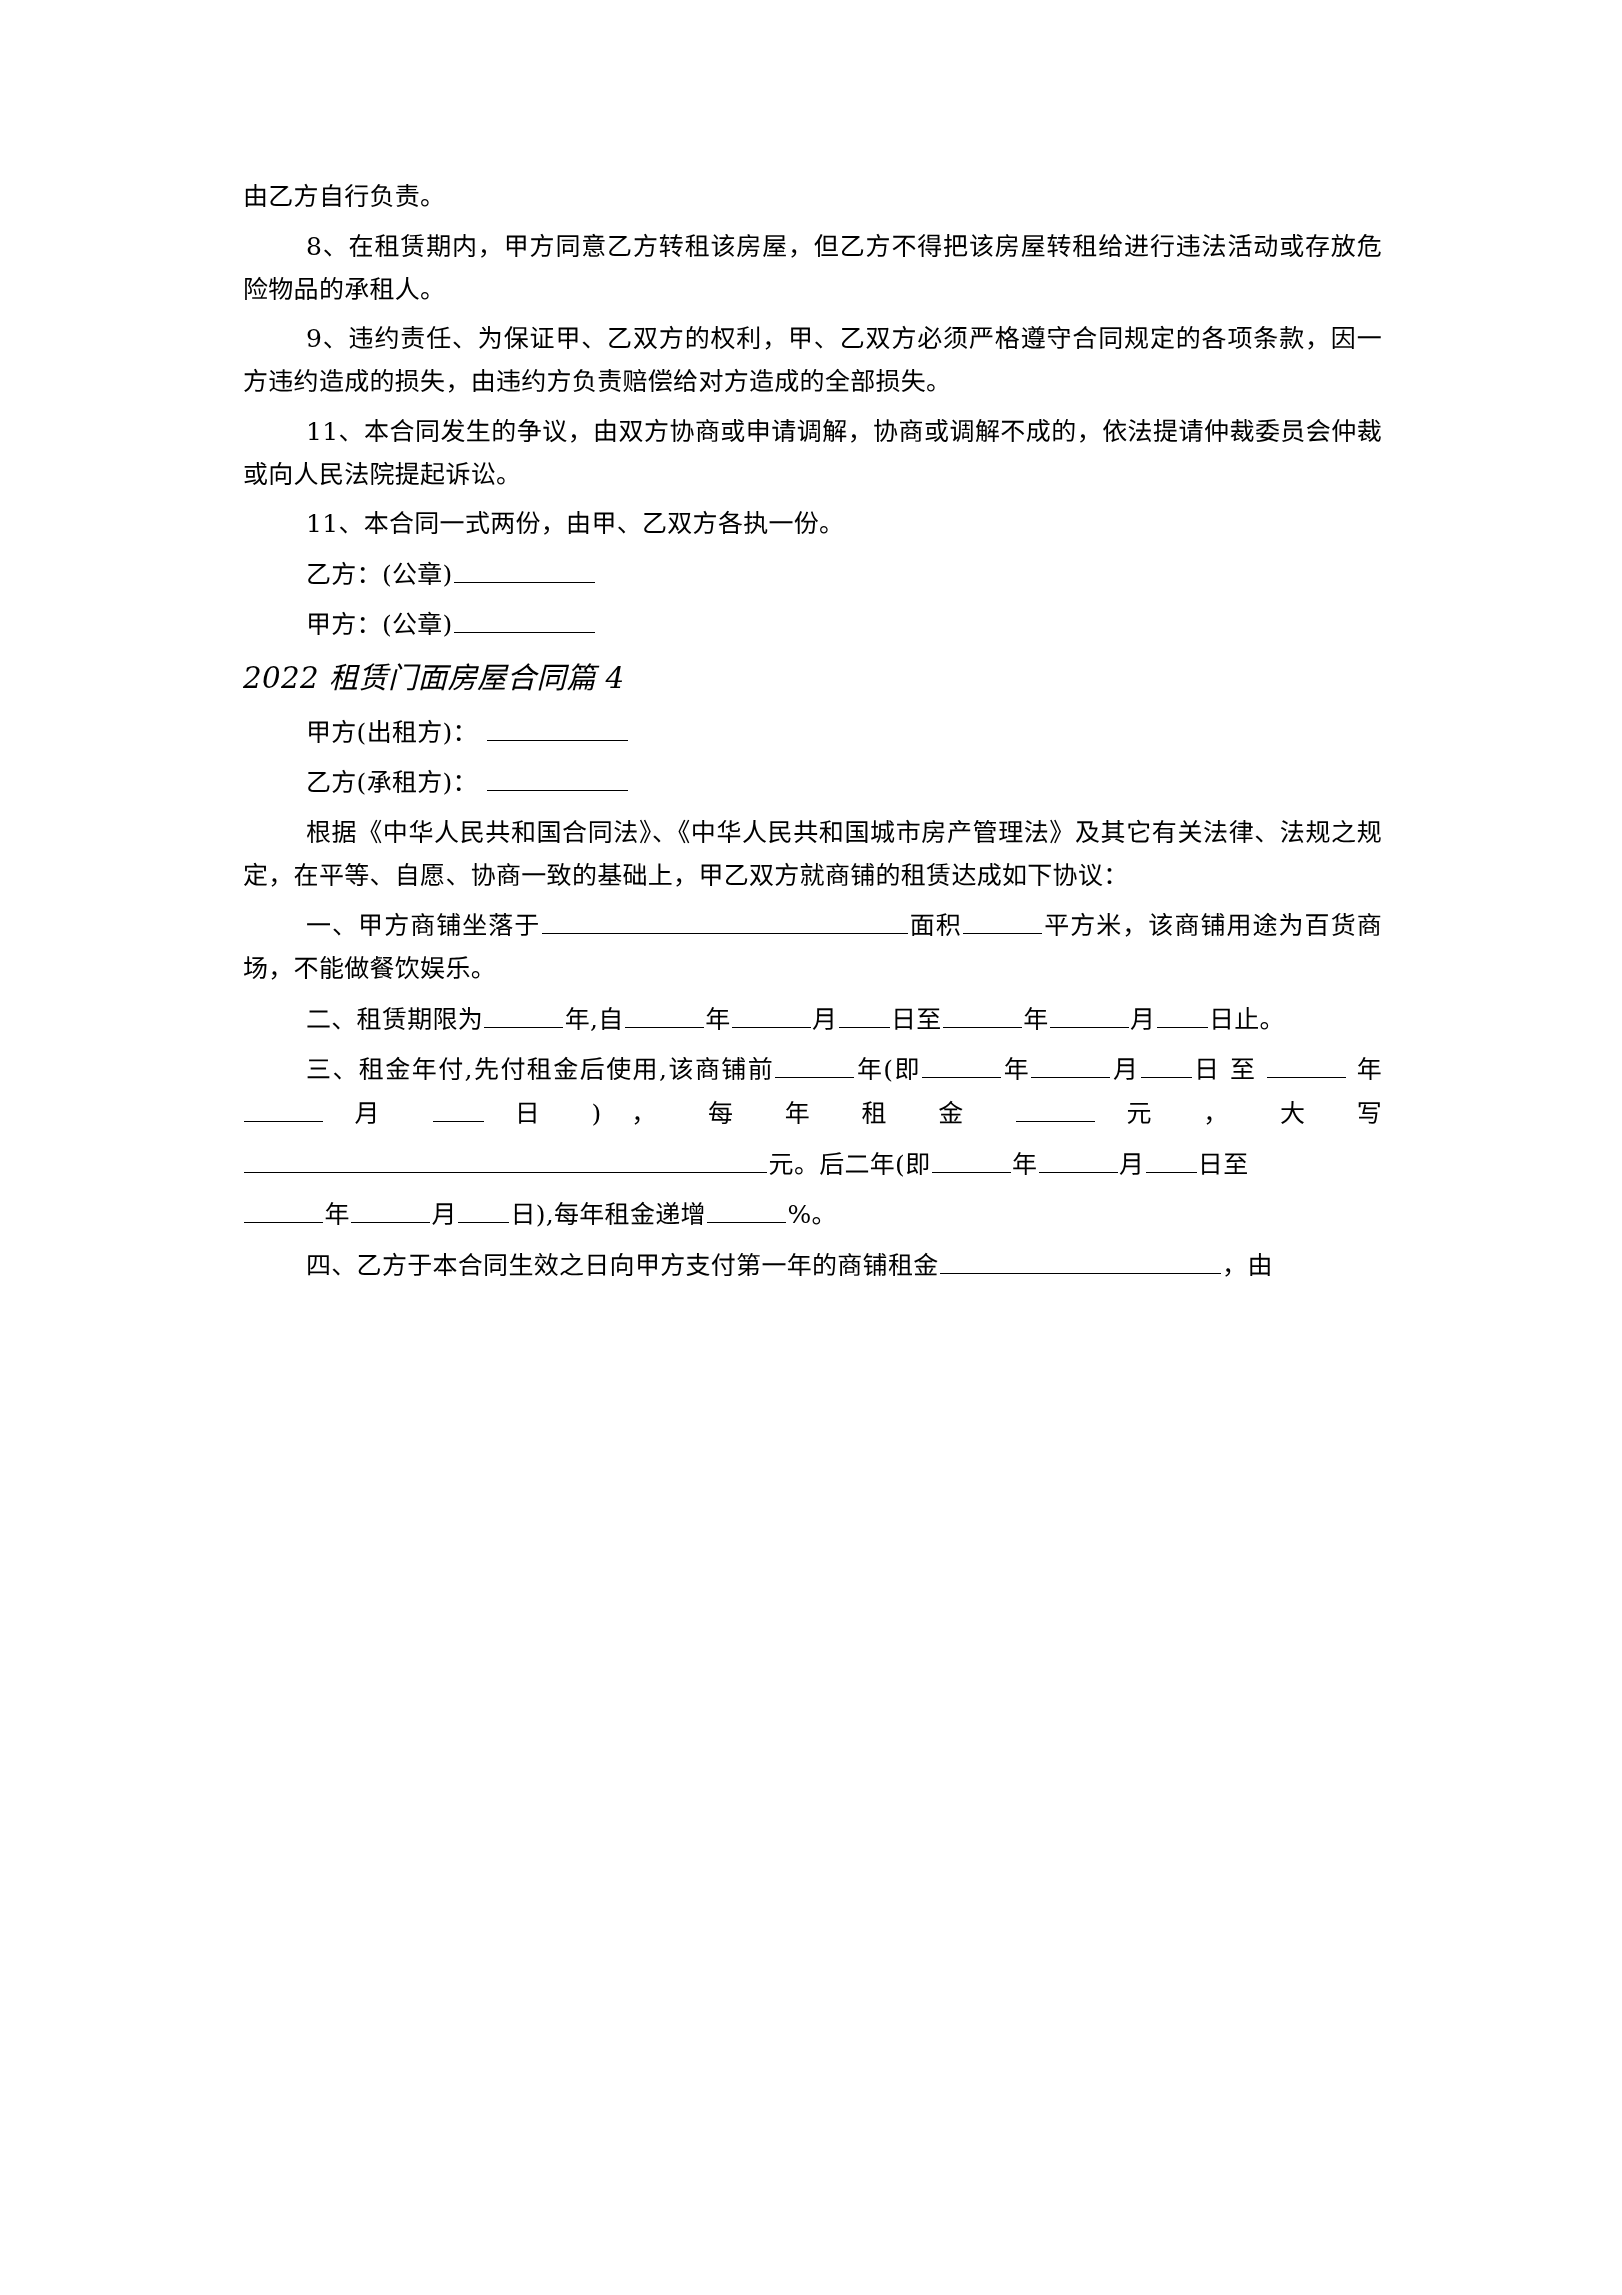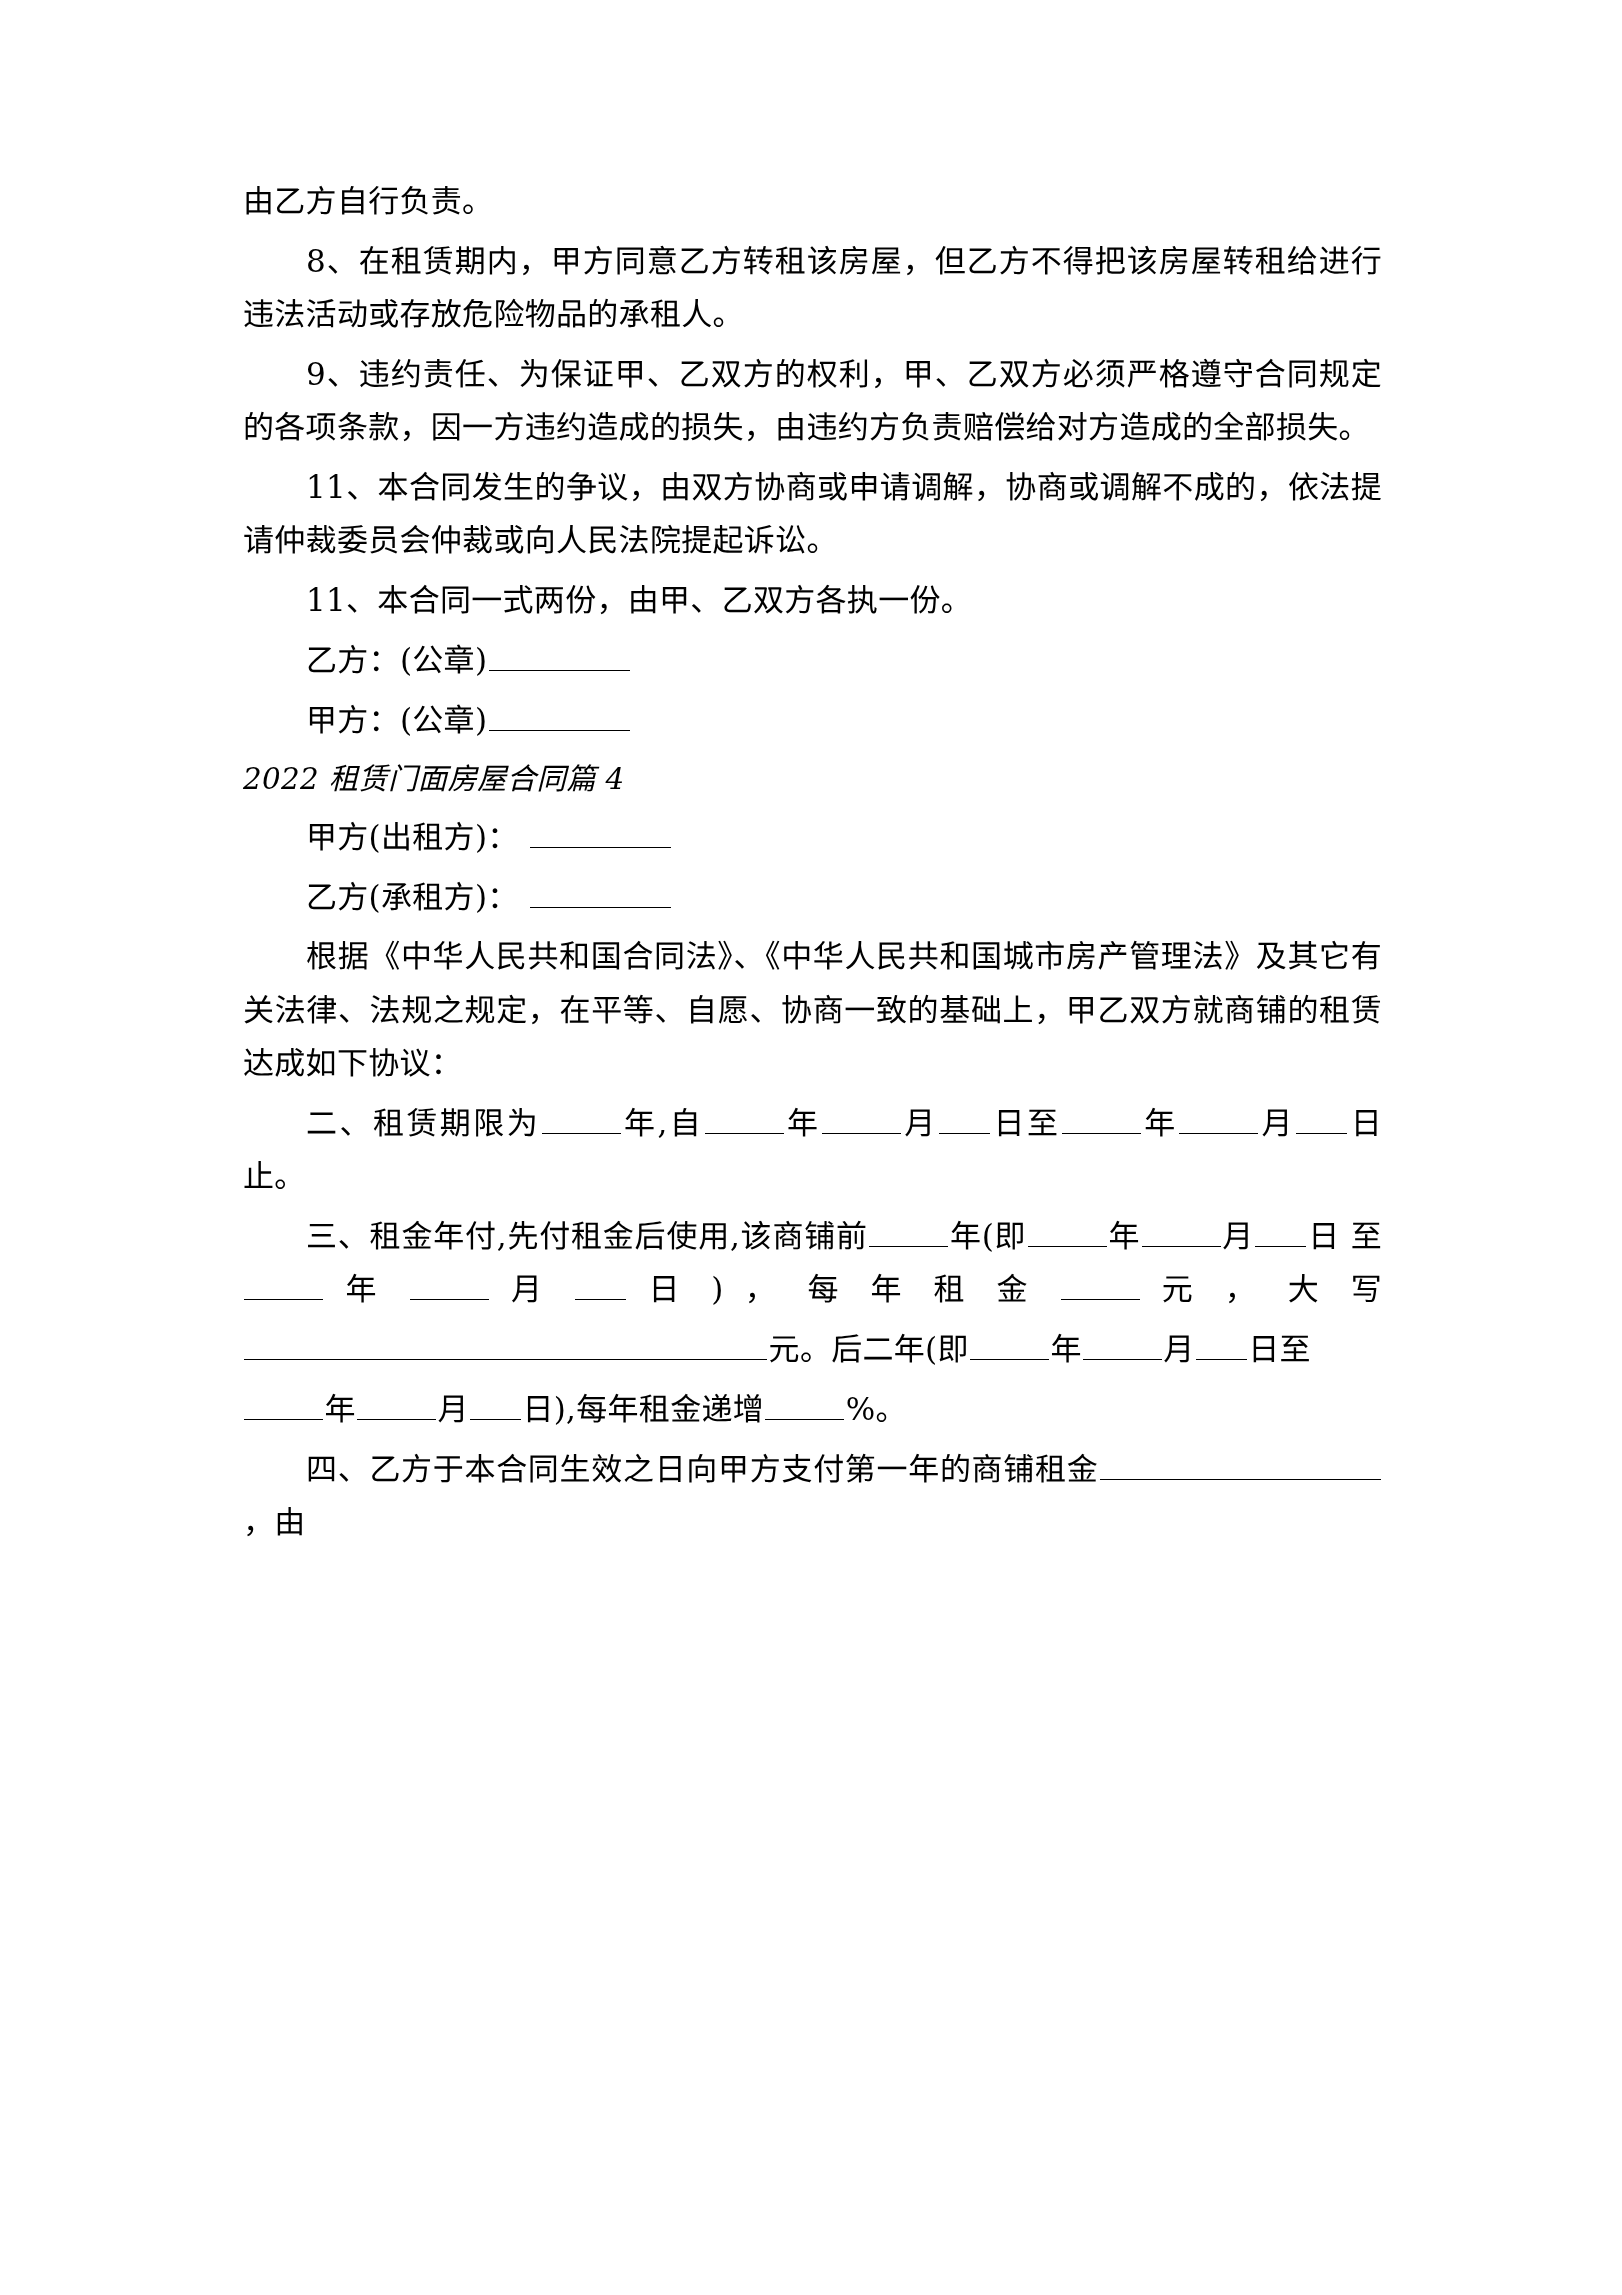--- a/index.html
+++ b/index.html
@@ -21,21 +21,21 @@
     overflow: hidden;
   }
   .content {
     position: absolute;
     left: 243px;
     top: 175px;
     width: 1139px;
   }
   p {
     margin: 0 0 6.5px 0;
-    font-size: 31px;
+    font-size: 25px;
     line-height: 1.72;
     text-align: justify;
     text-justify: inter-ideograph;
     letter-spacing: 0.3px;
   }
   p.indent {
     text-indent: 63px;
   }
   p.noindent {
     text-indent: 0;
@@ -73,20 +73,21 @@
       <p class="indent"><span>8、在租赁期内，甲方同意乙方转租该房屋，但乙方不得把该房屋转租给进行违法活动或存放危险物品的承租人。</span></p>
       <p class="indent"><span>9、违约责任、为保证甲、乙双方的权利，甲、乙双方必须严格遵守合同规定的各项条款，因一方违约造成的损失，由违约方负责赔偿给对方造成的全部损失。</span></p>
       <p class="indent"><span>11、本合同发生的争议，由双方协商或申请调解，协商或调解不成的，依法提请仲裁委员会仲裁或向人民法院提起诉讼。</span></p>
       <p class="indent"><span>11、本合同一式两份，由甲、乙双方各执一份。</span></p>
       <p class="indent"><span>乙方：(公章)</span><span class="blank b-xl"></span></p>
       <p class="indent"><span>甲方：(公章)</span><span class="blank b-xl"></span></p>
       <p class="noindent heading-4"><span>2022 租赁门面房屋合同篇 4</span></p>
       <p class="indent"><span>甲方(出租方)： </span><span class="blank b-xl"></span></p>
       <p class="indent"><span>乙方(承租方)： </span><span class="blank b-xl"></span></p>
       <p class="indent"><span>根据《中华人民共和国合同法》、《中华人民共和国城市房产管理法》及其它有关法律、法规之规定，在平等、自愿、协商一致的基础上，甲乙双方就商铺的租赁达成如下协议：</span></p>
+      <p class="indent"><span>一、甲方商铺坐落于</span><span class="blank b-wide"></span><span>面积</span><span class="blank b-md"></span><span>平方米，该商铺用途为百货商场，不能做餐饮娱乐。</span></p>
       <p class="indent"><span>二、租赁期限为</span><span class="blank b-md"></span><span>年,自</span><span class="blank b-md"></span><span>年</span><span class="blank b-md"></span><span>月</span><span class="blank b-sm"></span><span>日至</span><span class="blank b-md"></span><span>年</span><span class="blank b-md"></span><span>月</span><span class="blank b-sm"></span><span>日止。</span></p>
       <p class="indent justify-spread"><span>三、租金年付,先付租金后使用,该商铺前</span><span class="blank b-md"></span><span>年(即</span><span class="blank b-md"></span><span>年</span><span class="blank b-md"></span><span>月</span><span class="blank b-sm"></span><span>日 至 </span><span class="blank b-md"></span><span> 年 </span><span class="blank b-md"></span><span> 月 </span><span class="blank b-sm"></span><span> 日 ) ， 每 年 租 金 </span><span class="blank b-md"></span><span> 元 ， 大 写 </span></p>
       <p class="noindent"><span class="blank b-full"></span><span>元。后二年(即</span><span class="blank b-md"></span><span>年</span><span class="blank b-md"></span><span>月</span><span class="blank b-sm"></span><span>日至</span></p>
       <p class="noindent"><span class="blank b-md"></span><span>年</span><span class="blank b-md"></span><span>月</span><span class="blank b-sm"></span><span>日),每年租金递增</span><span class="blank b-md"></span><span>%。</span></p>
       <p class="indent"><span>四、乙方于本合同生效之日向甲方支付第一年的商铺租金</span><span class="blank b-xxl"></span><span>，由</span></p>
     </div>
 </div>
 
 
 </body></html>

